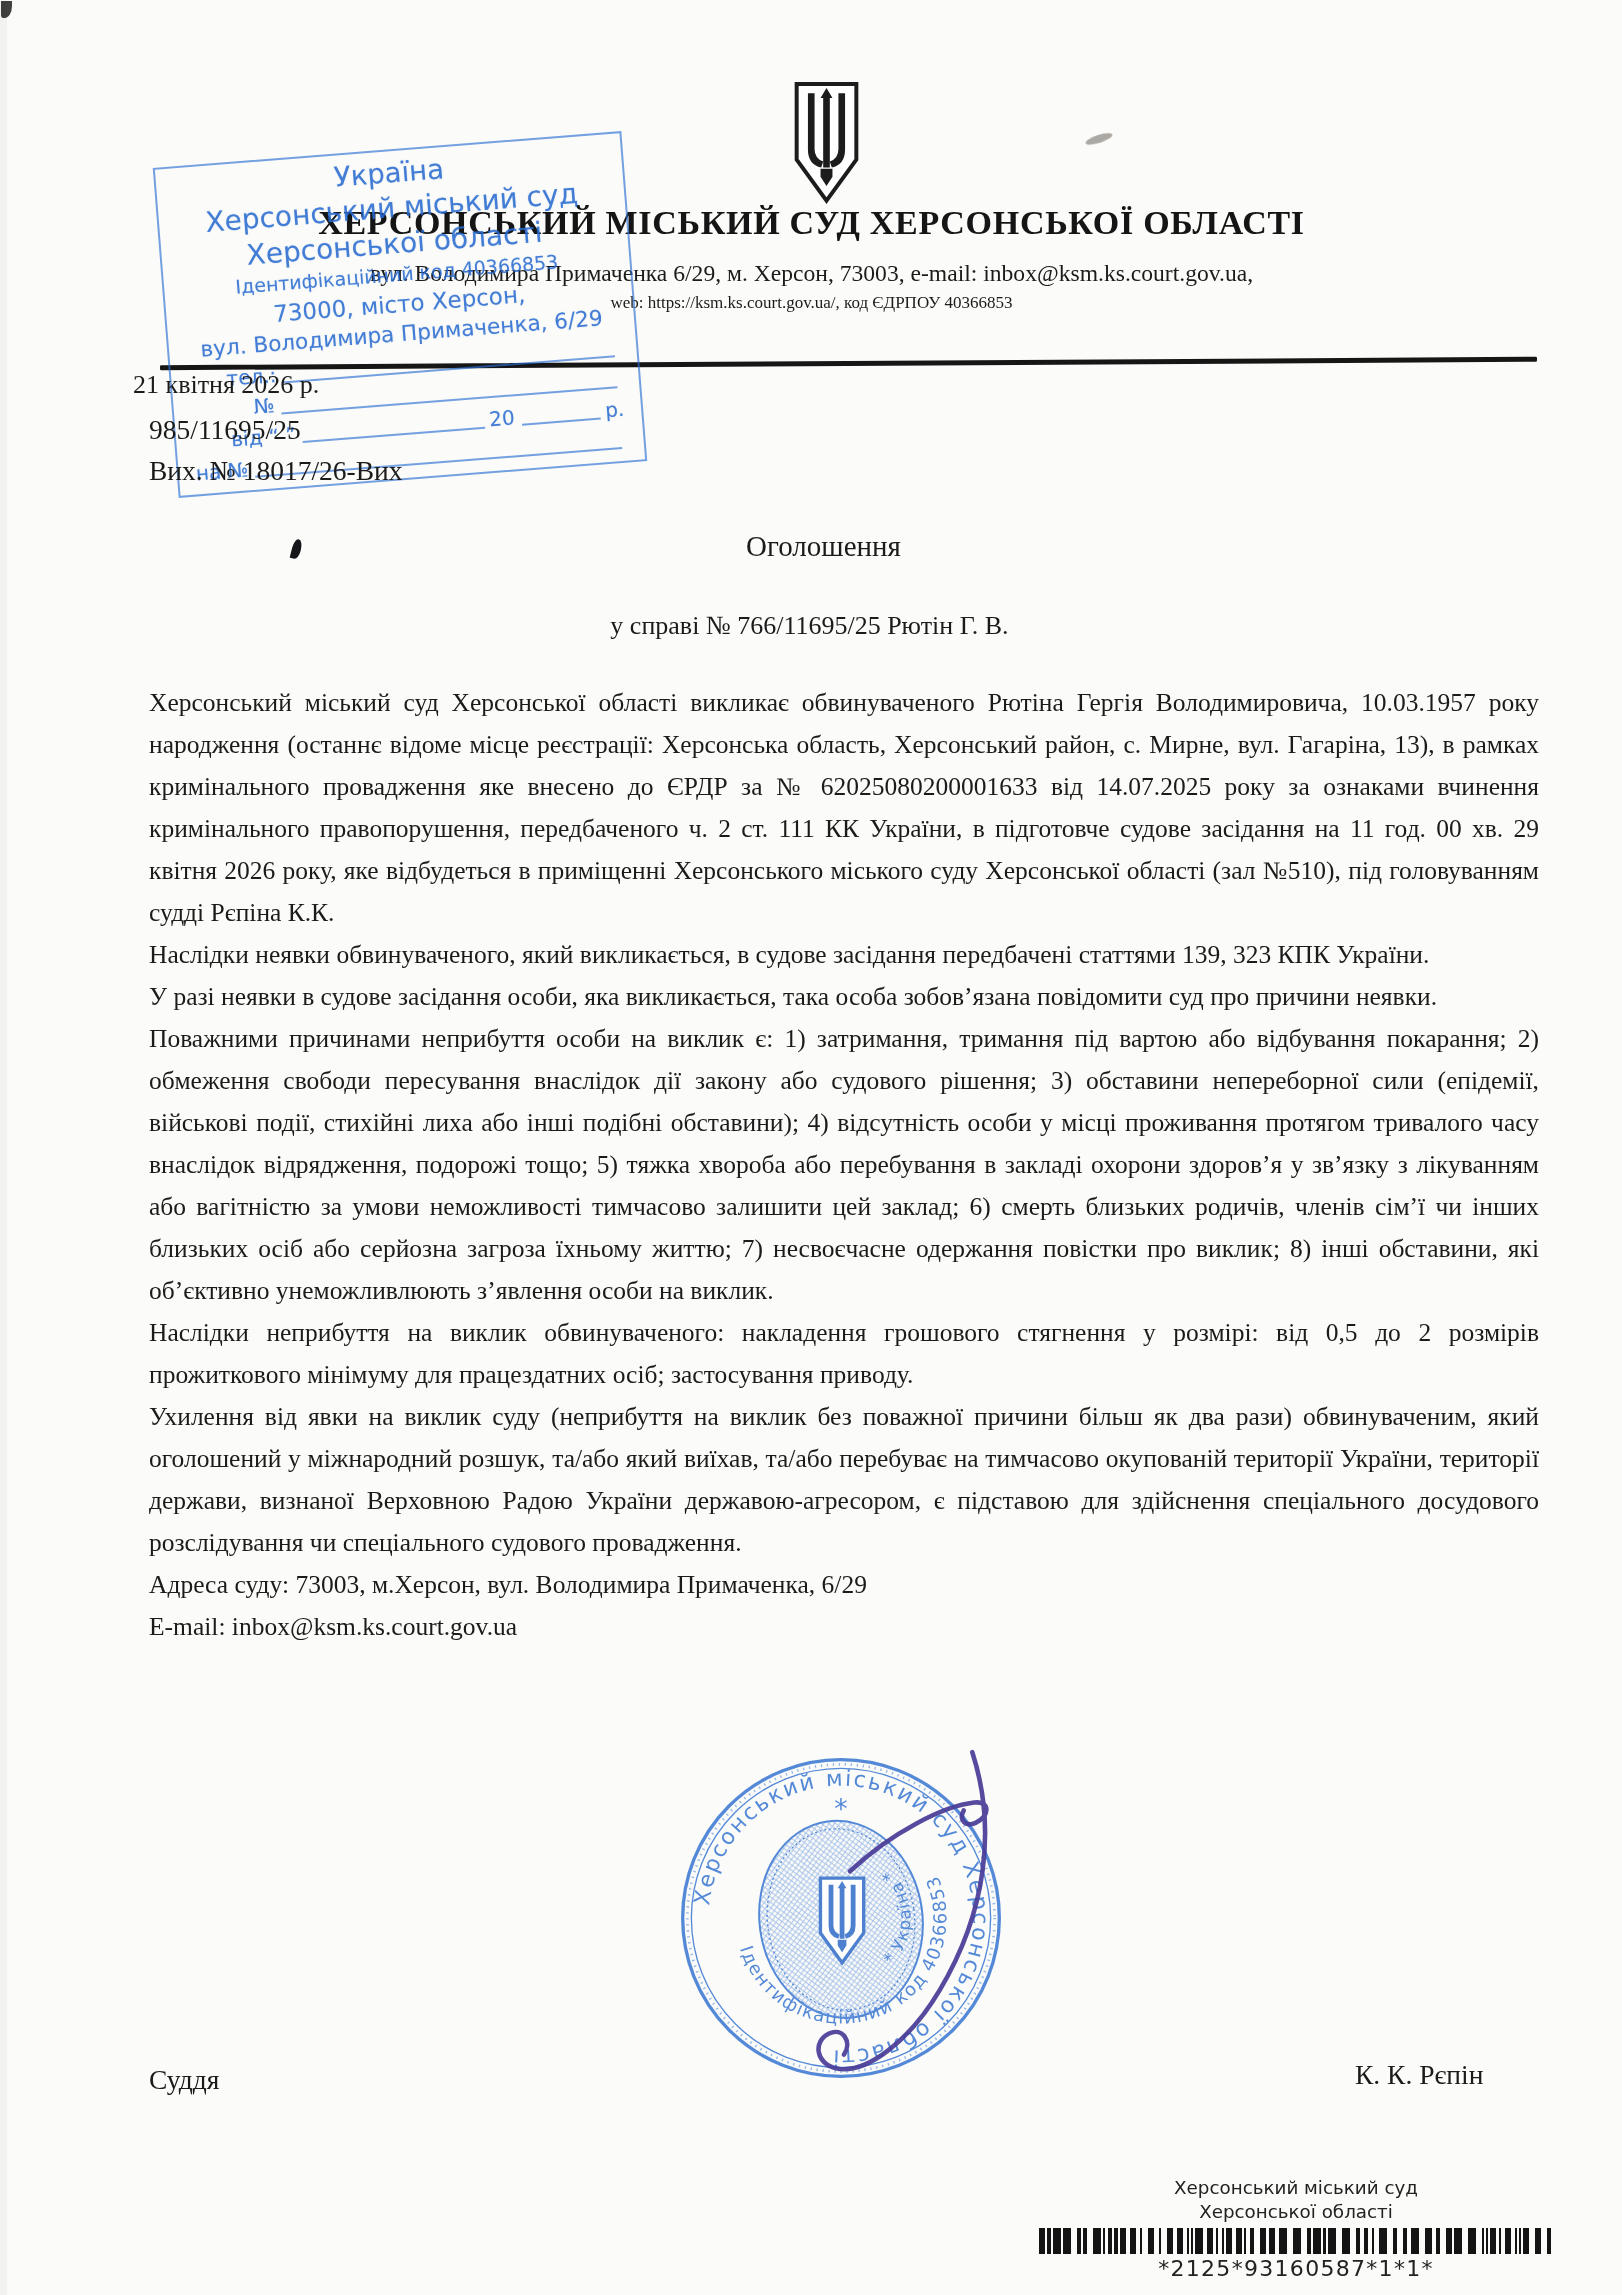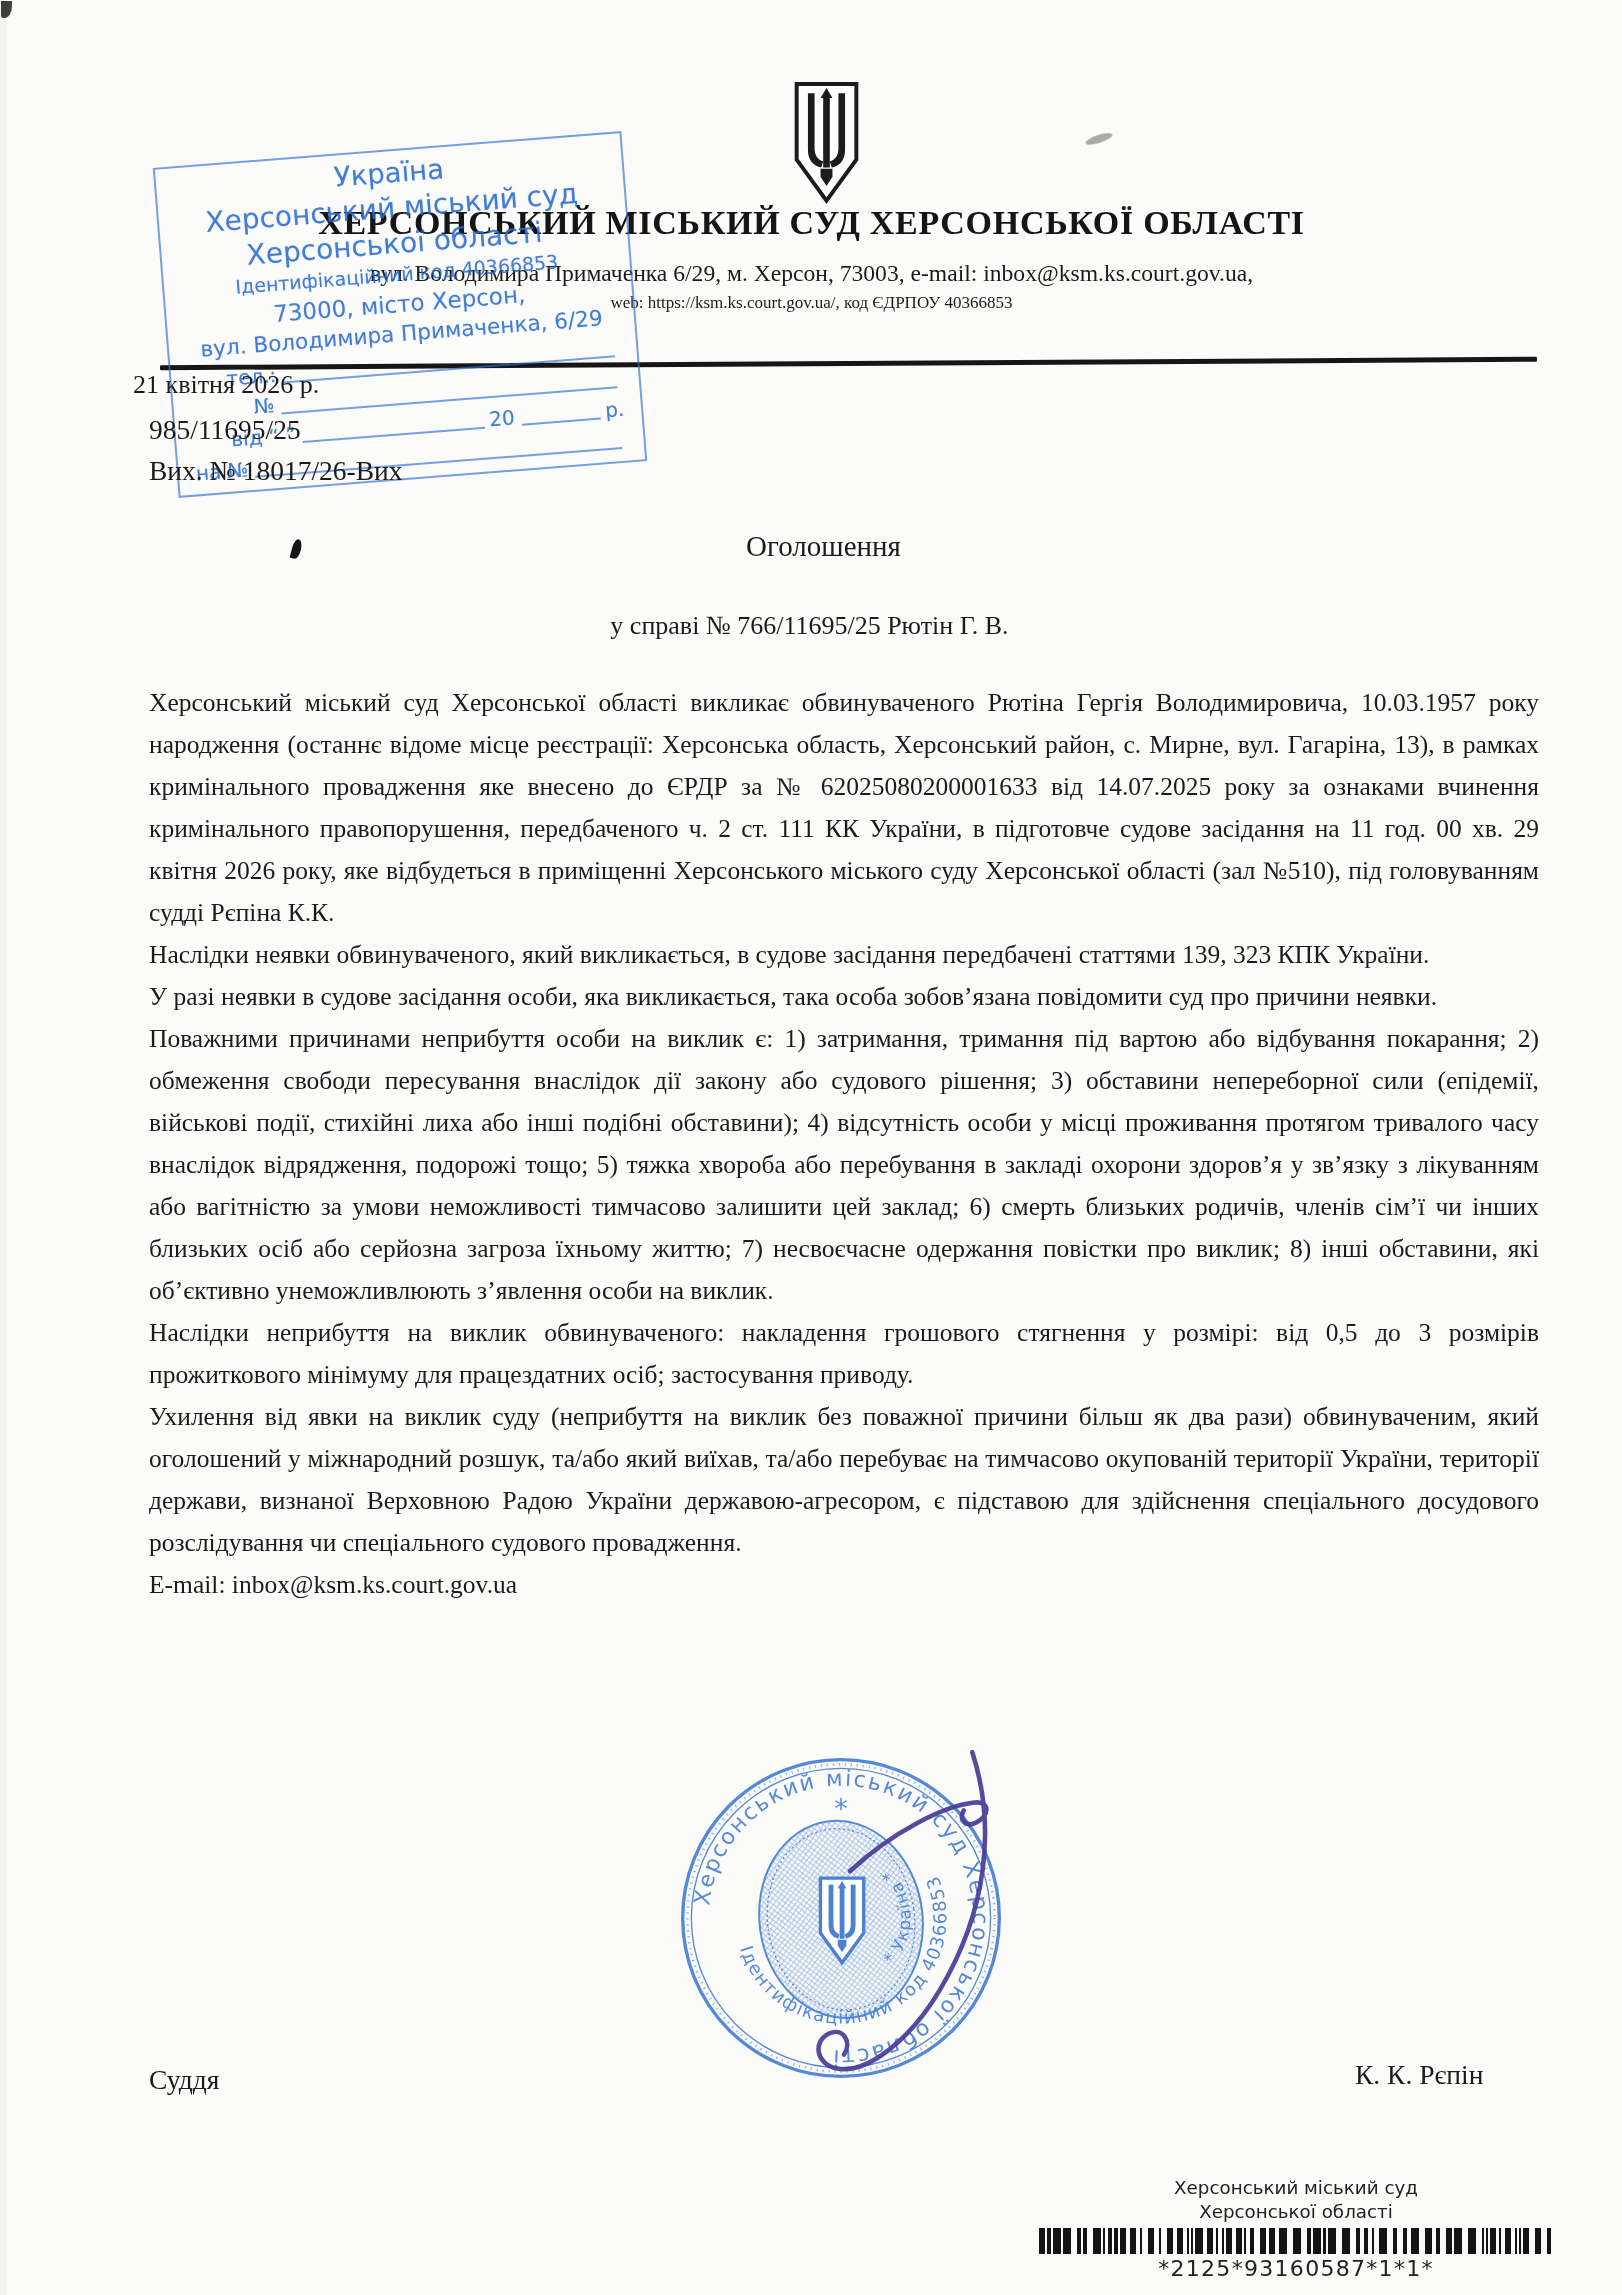--- a/index.html
+++ b/index.html
@@ -140,22 +140,23 @@
   <div class="meta-out">Вих. № 18017/26-Вих</div>
 
   <div class="doc-title">Оголошення</div>
   <div class="case-line">у справі № 766/11695/25 Рютін Г. В.</div>
 
   <div class="body-text">
     <p>Херсонський міський суд Херсонської області викликає обвинуваченого Рютіна Гергія Володимировича, 10.03.1957 року народження (останнє відоме місце реєстрації: Херсонська область, Херсонський район, с. Мирне, вул. Гагаріна, 13), в рамках кримінального провадження яке внесено до ЄРДР за № 62025080200001633 від 14.07.2025 року за ознаками вчинення кримінального правопорушення, передбаченого ч. 2 ст. 111 КК України, в підготовче судове засідання на 11 год. 00 хв. 29 квітня 2026 року, яке відбудеться в приміщенні Херсонського міського суду Херсонської області (зал №510), під головуванням судді Рєпіна К.К.</p>
     <p>Наслідки неявки обвинуваченого, який викликається, в судове засідання передбачені статтями 139, 323 КПК України.</p>
     <p>У разі неявки в судове засідання особи, яка викликається, така особа зобов’язана повідомити суд про причини неявки.</p>
     <p>Поважними причинами неприбуття особи на виклик є: 1) затримання, тримання під вартою або відбування покарання; 2) обмеження свободи пересування внаслідок дії закону або судового рішення; 3) обставини непереборної сили (епідемії, військові події, стихійні лиха або інші подібні обставини); 4) відсутність особи у місці проживання протягом тривалого часу внаслідок відрядження, подорожі тощо; 5) тяжка хвороба або перебування в закладі охорони здоров’я у зв’язку з лікуванням або вагітністю за умови неможливості тимчасово залишити цей заклад; 6) смерть близьких родичів, членів сім’ї чи інших близьких осіб або серйозна загроза їхньому життю; 7) несвоєчасне одержання повістки про виклик; 8) інші обставини, які об’єктивно унеможливлюють з’явлення особи на виклик.</p>
-    <p>Наслідки неприбуття на виклик обвинуваченого: накладення грошового стягнення у розмірі: від 0,5 до 3 розмірів прожиткового мінімуму для працездатних осіб; застосування приводу.</p>
+    <p>Наслідки неприбуття на виклик обвинуваченого: накладення грошового стягнення у розмірі: від 0,5 до 2 розмірів прожиткового мінімуму для працездатних осіб; застосування приводу.</p>
     <p>Ухилення від явки на виклик суду (неприбуття на виклик без поважної причини більш як два рази) обвинуваченим, який оголошений у міжнародний розшук, та/або який виїхав, та/або перебуває на тимчасово окупованій території України, території держави, визнаної Верховною Радою України державою-агресором, є підставою для здійснення спеціального досудового розслідування чи спеціального судового провадження.</p>
+    <p>Адреса суду: 73003, м.Херсон, вул. Володимира Примаченка, 6/29</p>
     <p>E-mail: inbox@ksm.ks.court.gov.ua</p>
   </div>
 
   <div class="seal">
     <svg viewBox="0 0 500 500" width="334" height="334">
       <defs>
         <pattern id="hatch" width="9" height="9" patternUnits="userSpaceOnUse">
           <path d="M0 9 L9 0 M0 0 L9 9" stroke="rgba(56,118,210,0.55)" stroke-width="1.3"></path>
         </pattern>
         <path id="ringPath" d="M250,250 m-198,0 a198,198 0 1,1 396,0 a198,198 0 1,1 -396,0"></path>

